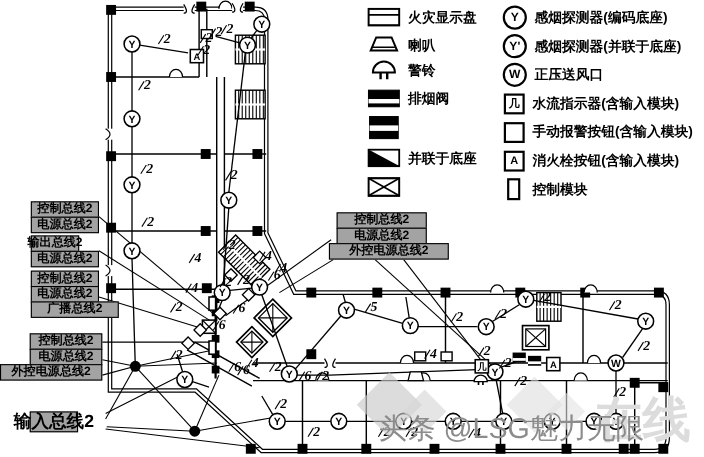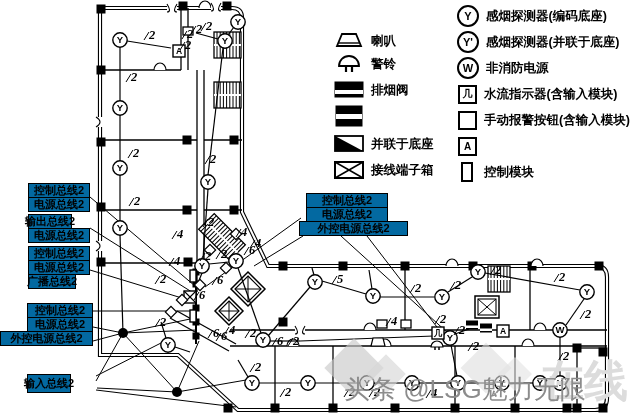--- a/index.html
+++ b/index.html
@@ -1,20 +1,20 @@
 <!DOCTYPE html>
 <html><head>
 <meta charset="utf-8">
 <style>
   html,body{margin:0;padding:0;background:#fff;}
   #app{position:relative;width:640px;height:415px;background:#fff;overflow:hidden;
        font-family:"Liberation Sans",sans-serif;}
   #plan-svg{position:absolute;left:0;top:0;z-index:1;}
   .bus-row{position:absolute;z-index:3;box-sizing:border-box;border:1.5px solid #000;
-           background:#0369a1;display:flex;align-items:center;justify-content:center;
+           background:#a3a3a3;display:flex;align-items:center;justify-content:center;
            font-weight:bold;font-size:11px;line-height:1;color:#000;white-space:nowrap;text-align:center;}
   .legend-row{position:absolute;z-index:3;display:flex;align-items:center;gap:7px;height:22px;}
   .legend-label{font-weight:bold;font-size:12.5px;color:#000;white-space:nowrap;}
   .licon{display:inline-flex;align-items:center;justify-content:center;}
   .lcircle{width:18px;height:18px;border:2px solid #000;border-radius:50%;
            display:flex;align-items:center;justify-content:center;
            font-weight:bold;font-size:11px;background:#fff;}
   .lsquare{width:15px;height:15px;border:2px solid #000;display:flex;align-items:center;
            justify-content:center;font-weight:bold;font-size:10px;background:#fff;}
   .ltall{width:8px;height:16px;border:2px solid #000;background:#fff;}
@@ -473,32 +473,41 @@
   </svg>
 
   <div class="bus-row" style="left:28px;top:183px;width:62px;height:15px">控制总线2</div>
   <div class="bus-row" style="left:28px;top:197px;width:62px;height:15px">电源总线2</div>
 
   <div class="bus-row" style="left:28px;top:214px;width:44px;height:15px">输出总线2</div>
   <div class="bus-row" style="left:28px;top:228px;width:62px;height:15px">电源总线2</div>
 
   <div class="bus-row" style="left:28px;top:246px;width:62px;height:15px">控制总线2</div>
   <div class="bus-row" style="left:28px;top:260px;width:62px;height:15px">电源总线2</div>
-  <div class="bus-row" style="left:28px;top:274px;width:48px;height:15px">广播总线2</div>
+  <div class="bus-row" style="left:28px;top:274px;width:80px;height:15px">广播总线2</div>
 
   <div class="bus-row" style="left:27px;top:303px;width:66px;height:15px">控制总线2</div>
   <div class="bus-row" style="left:27px;top:317px;width:66px;height:15px">电源总线2</div>
   <div class="bus-row" style="left:0px;top:331px;width:93px;height:15px">外控电源总线2</div>
 
-  <div class="bus-row" style="left:27px;top:374px;width:44px;height:19px;font-size:11px">输入总线2</div>
+  <div class="bus-row" style="left:27px;top:374px;width:44px;height:19px;font-size:16px">输入总线2</div>
 
   <div class="bus-row" style="left:306px;top:193px;width:82px;height:15px">控制总线2</div>
   <div class="bus-row" style="left:306px;top:207px;width:82px;height:15px">电源总线2</div>
   <div class="bus-row" style="left:299px;top:221px;width:109px;height:15px">外控电源总线2</div>
 
+  <div class="legend-row" style="left:334px;top:5px">
+    <span class="licon">
+      <svg width="30" height="18">
+          <rect x="1" y="1" width="28" height="15" fill="#fff" stroke="#000" stroke-width="2"></rect>
+          <line x1="1" y1="6.5" x2="29" y2="6.5" stroke="#000" stroke-width="1.6"></line>
+        </svg>
+    </span>
+    <span class="legend-label">火灾显示盘</span>
+  </div>
   <div class="legend-row" style="left:334px;top:30px">
     <span class="licon">
       <svg width="30" height="18">
           <polygon points="8,2 22,2 27,14 3,14" fill="#fff" stroke="#000" stroke-width="1.8"></polygon>
           <line x1="5" y1="11" x2="25" y2="11" stroke="#000" stroke-width="1.4"></line>
         </svg>
     </span>
     <span class="legend-label">喇叭</span>
   </div>
   <div class="legend-row" style="left:334px;top:53px">
@@ -538,57 +547,57 @@
     <span class="legend-label">并联于底座</span>
   </div>
   <div class="legend-row" style="left:334px;top:159px">
     <span class="licon">
       <svg width="30" height="19">
           <rect x="1" y="1" width="28" height="16" fill="#fff" stroke="#000" stroke-width="2"></rect>
           <line x1="1" y1="1" x2="29" y2="17" stroke="#000" stroke-width="1.5"></line>
           <line x1="29" y1="1" x2="1" y2="17" stroke="#000" stroke-width="1.5"></line>
         </svg>
     </span>
-    <span class="legend-label">接线端子箱</span>
   </div>
 
   <div class="legend-row" style="left:457px;top:5px">
     <span class="lcircle">
         <span>Y</span>
       </span>
     <span class="legend-label">感烟探测器(编码底座)</span>
   </div>
   <div class="legend-row" style="left:457px;top:31px">
     <span class="lcircle">
         <span>Y'</span>
       </span>
     <span class="legend-label">感烟探测器(并联于底座)</span>
   </div>
   <div class="legend-row" style="left:457px;top:57px">
     <span class="lcircle">
         <span>W</span>
       </span>
-    <span class="legend-label">非消防电源</span>
+    <span class="legend-label">正压送风口</span>
   </div>
   <div class="legend-row" style="left:458px;top:83px">
     <span class="lsquare">
         <span>几</span>
       </span>
     <span class="legend-label">水流指示器(含输入模块)</span>
   </div>
   <div class="legend-row" style="left:458px;top:109px">
     <span class="lsquare">
         <span></span>
       </span>
     <span class="legend-label">手动报警按钮(含输入模块)</span>
   </div>
   <div class="legend-row" style="left:458px;top:135px">
     <span class="lsquare">
         <span>A</span>
       </span>
+    <span class="legend-label">消火栓按钮(含输入模块)</span>
   </div>
   <div class="legend-row" style="left:461px;top:161px">
     <span class="ltall"></span>
     <span class="legend-label" style="margin-left:4px">控制模块</span>
   </div>
 
   <div class="diamond" style="left:333px;top:347px;width:42px;height:42px;background:#c9c9c9;opacity:.65"></div>
   <div class="diamond" style="left:372px;top:360px;width:28px;height:28px;background:#d7d7d7;opacity:.65"></div>
   <div class="diamond" style="left:468px;top:350px;width:36px;height:36px;background:#dddddd;opacity:.6"></div>
   <div class="diamond" style="left:503px;top:362px;width:24px;height:24px;background:#e3e3e3;opacity:.6"></div>

